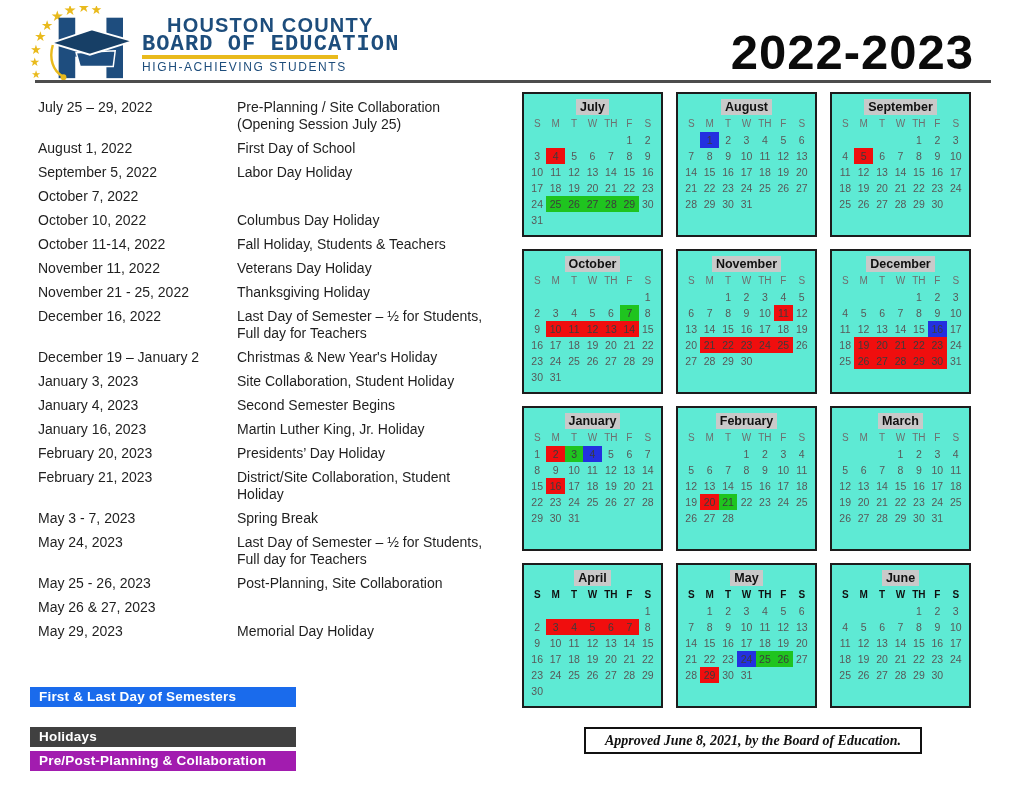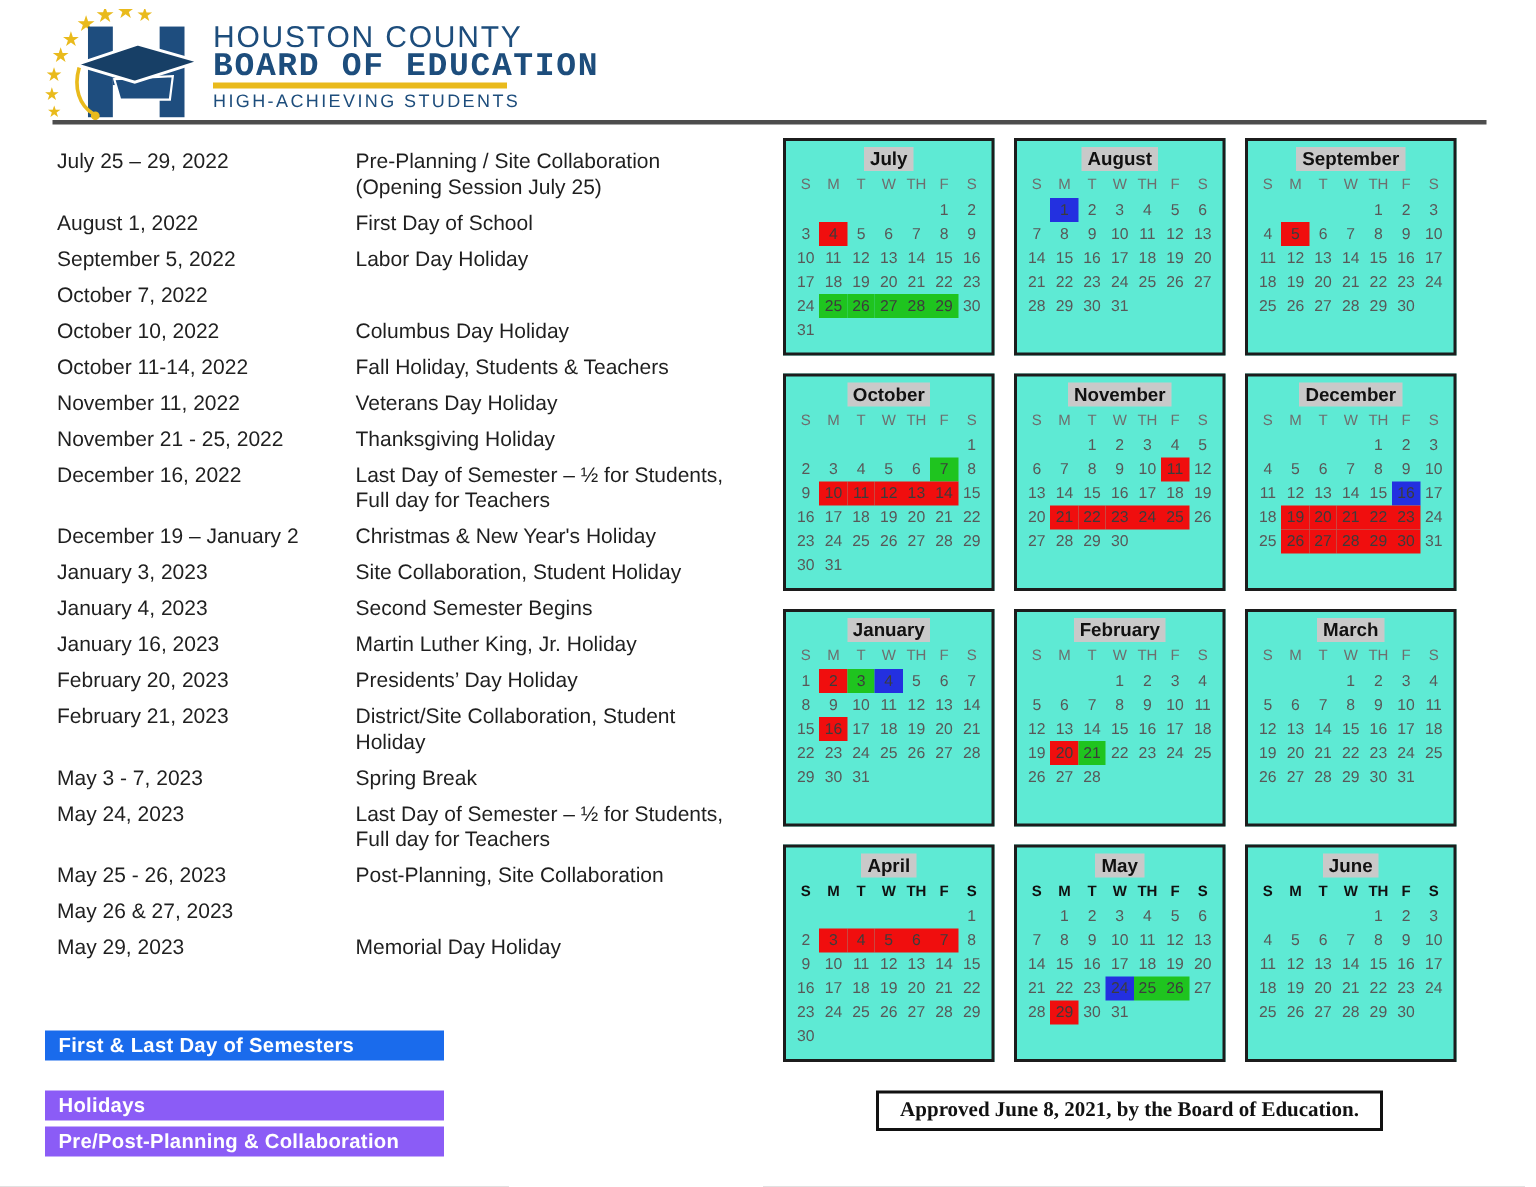--- a/index.html
+++ b/index.html
@@ -3,21 +3,21 @@
 <meta charset="utf-8">
 <style>
   * { margin:0; padding:0; box-sizing:border-box; }
   body { background:#888; font-family:"Liberation Sans", sans-serif; }
   .page { position:relative; width:1024px; height:791px; background:#ffffff; margin:0 auto; overflow:hidden; }
 
   
   .logo { position:absolute; left:28px; top:6px; display:flex; align-items:flex-start; }
   .logo-mark { width:112px; height:78px; flex:none; }
   .logo-text { margin-left:2px; margin-top:9px; color:#1d4d7c; }
-  .logo-line1 { font-size:20px; font-weight:normal; letter-spacing:1.2px; line-height:21px; }
+  .logo-line1 { font-size:20px; font-weight:bold; letter-spacing:1.2px; line-height:21px;margin-left:25px; }
   .logo-line2 { font-size:22px; font-weight:bold; letter-spacing:1.1px; line-height:18px;font-family:Liberation Mono, monospace; }
   .gold-rule  { width:196px; height:3.5px; background:#e9ba1c; margin:1px 0 2px 0; }
   .logo-line3 { font-size:12px; font-weight:normal; letter-spacing:1.6px; line-height:13px; }
   .year-title { position:absolute; right:50px; top:24px; font-size:49px; font-weight:bold; color:#0b0b0b; letter-spacing:1px; font-family:"Liberation Sans", sans-serif; }
   .header-rule { position:absolute; left:35px; right:33px; top:80px; height:3px; background:#4d4d4d; }
 
   
   .events { position:absolute; left:38px; top:99px; width:458px; }
   .event-row { display:flex; margin-bottom:7px; color:#1f1f1f; font-size:14px; line-height:17px; }
   .event-date { width:199px; flex:none; }
@@ -34,21 +34,21 @@
   .month-title-wrap { text-align:center; margin-top:3px; height:17px; }
   .month-title { display:inline-block; background:#c9c9c9; padding:0 4px; font-weight:bold; font-size:12.5px; color:#111; line-height:16px; }
   .daygrid { display:grid; grid-template-columns:repeat(7,1fr); margin:2px 4px 0 4px; }
   .cell { height:16px; line-height:16px; text-align:center; font-size:10.5px; color:#585858; }
   .cell.dow { font-size:10px; color:#6e6e6e; }
   .month.bold-dow .cell.dow { color:#111; font-weight:bold; }
   .cell.hl { color:#3c3c3c; }
 
   
   .approval { position:absolute; left:584px; top:727px; width:338px; height:27px; border:2px solid #111;
-              text-align:center; line-height:23px; font-family:"Liberation Serif", serif; font-weight:bold; font-size:14px; color:#111; }
+              text-align:center; line-height:23px; font-family:"Liberation Serif", serif; font-weight:bold; font-size:14px; color:#111;font-style:italic; }
 </style>
 </head>
 <body>
 
 <div class="page">
 
   <div class="logo">
     <svg class="logo-mark" viewBox="0 0 112 80">
       <g fill="#e9ba1c">
         <text x="2" y="74" font-size="11">★</text>
@@ -74,20 +74,21 @@
       </g>
     </svg>
     <div class="logo-text">
       <div class="logo-line1">HOUSTON COUNTY</div>
       <div class="logo-line2">BOARD OF EDUCATION</div>
       <div class="gold-rule"></div>
       <div class="logo-line3">HIGH-ACHIEVING STUDENTS</div>
     </div>
   </div>
 
+  <div class="year-title">2022-2023</div>
   <div class="header-rule"></div>
 
   <div class="events" id="events">
       <div class="event-row">
         <div class="event-date">July 25 – 29, 2022</div>
         <div class="event-desc">Pre-Planning / Site Collaboration (Opening Session July 25)</div>
       </div>
       <div class="event-row">
         <div class="event-date">August 1, 2022</div>
         <div class="event-desc">First Day of School</div>
@@ -710,21 +711,21 @@
           <div class="cell">27</div>
           <div class="cell">28</div>
           <div class="cell">29</div>
           <div class="cell">30</div>
         </div>
       </div>
     </div>
 
   <div class="legend" id="legend">
       <div class="legend-bar" style="background: rgb(26, 107, 236);">First &amp; Last Day of Semesters</div>
-      <div class="legend-bar" style="background: #8b5cf6; margin-top: 20px;">Holidays</div>
-      <div class="legend-bar" style="background: #8b5cf6;">Pre/Post-Planning &amp; Collaboration</div>
+      <div class="legend-bar" style="background: #404040; margin-top: 20px;">Holidays</div>
+      <div class="legend-bar" style="background: #a21caf;">Pre/Post-Planning &amp; Collaboration</div>
     </div>
 
   <div class="approval">
     <span>Approved June 8, 2021, by the Board of Education.</span>
   </div>
 
 </div>
 
 </body></html>

